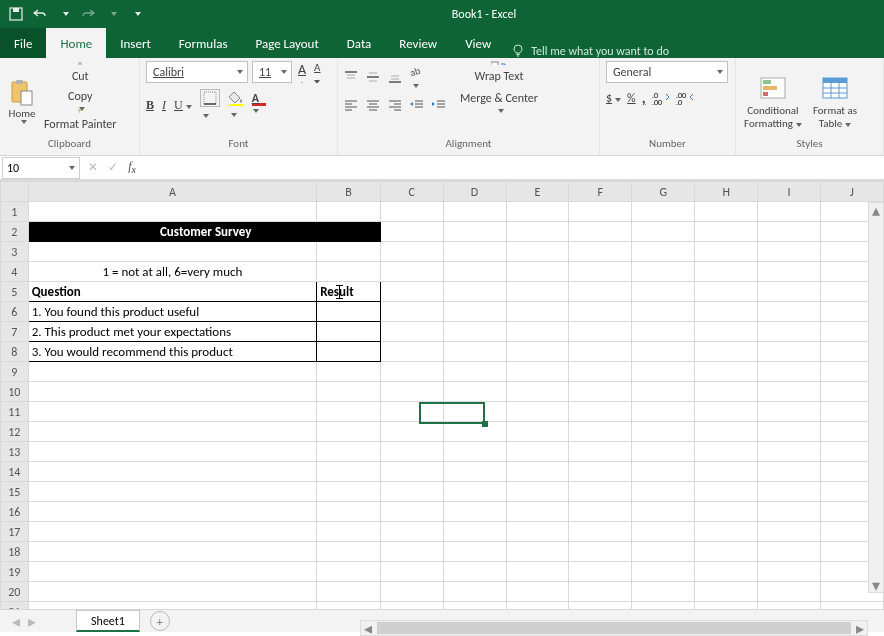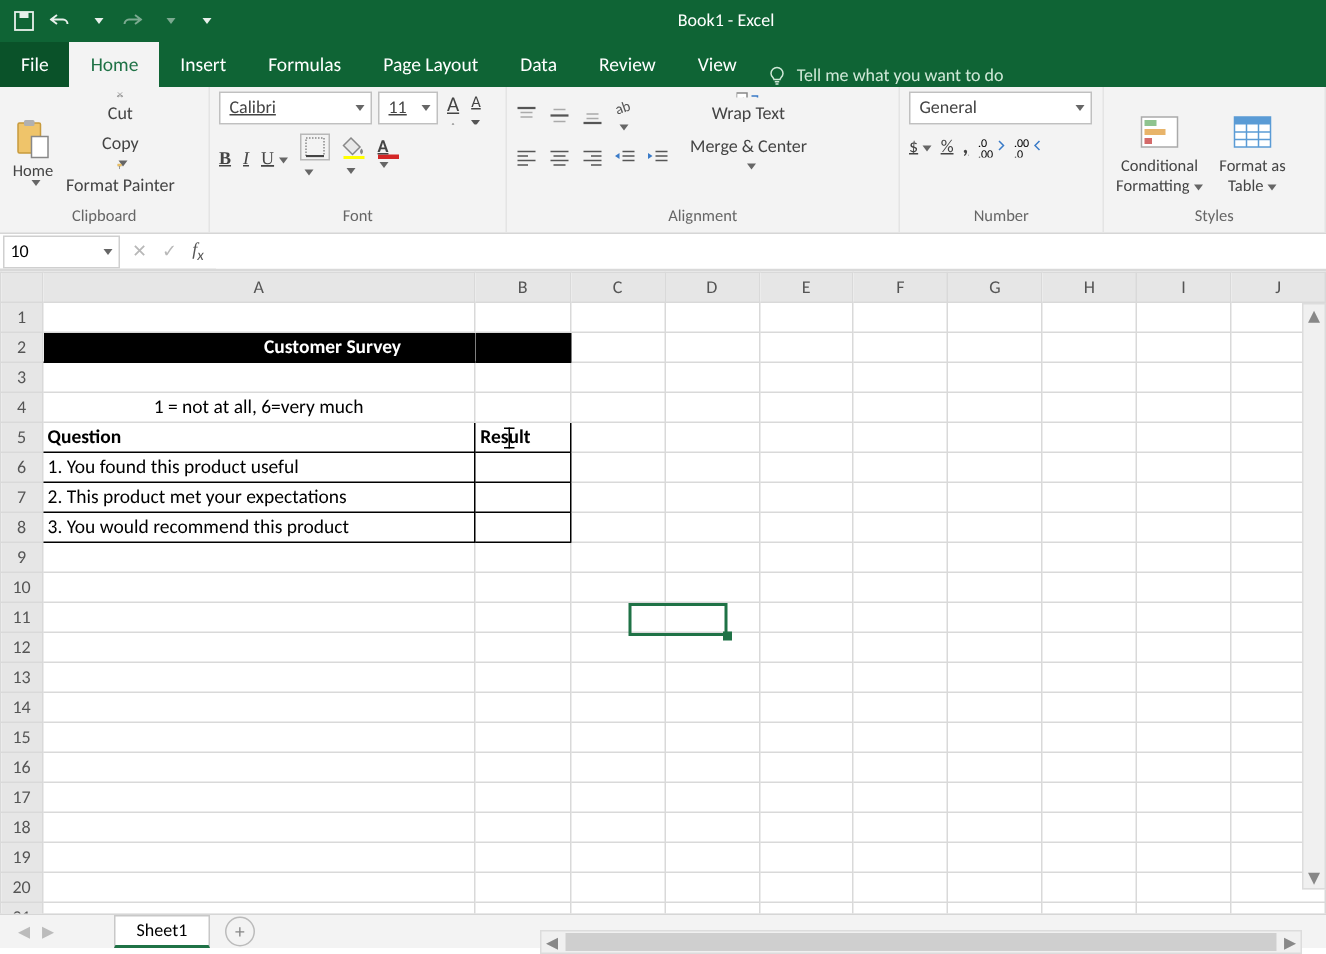--- a/index.html
+++ b/index.html
@@ -422,21 +422,21 @@
             <div class="cell"></div>
           </td>
           <td id="c_J1">
             <div class="cell"></div>
           </td>
         </tr>
         <tr>
           <th>2</th>
           <td id="c_A2" class=" survey-title blk-l blk-t blk-b" colspan="1" style="border-right: none; position: relative;">
             <div class="cell" style="text-align: right; padding-right: 0px;"></div>
-            <div style="position: absolute; left: 16px; top: 0px; width: 354px; height: 100%; display: flex; align-items: center; justify-content: center; color: rgb(255, 255, 255); font-weight: 700; font-size: 13px;">Customer Survey</div>
+            <div style="position: absolute; left: 0px; top: 0px; width: 354px; height: 100%; display: flex; align-items: center; justify-content: center; color: rgb(255, 255, 255); font-weight: 700; font-size: 13px;">Customer Survey</div>
           </td>
           <td id="c_B2" class=" survey-title blk-r blk-t blk-b" style="border-left: none;">
             <div class="cell" style="text-align: left; font-weight: 700;"></div>
           </td>
           <td id="c_C2">
             <div class="cell"></div>
           </td>
           <td id="c_D2">
             <div class="cell"></div>
           </td>

